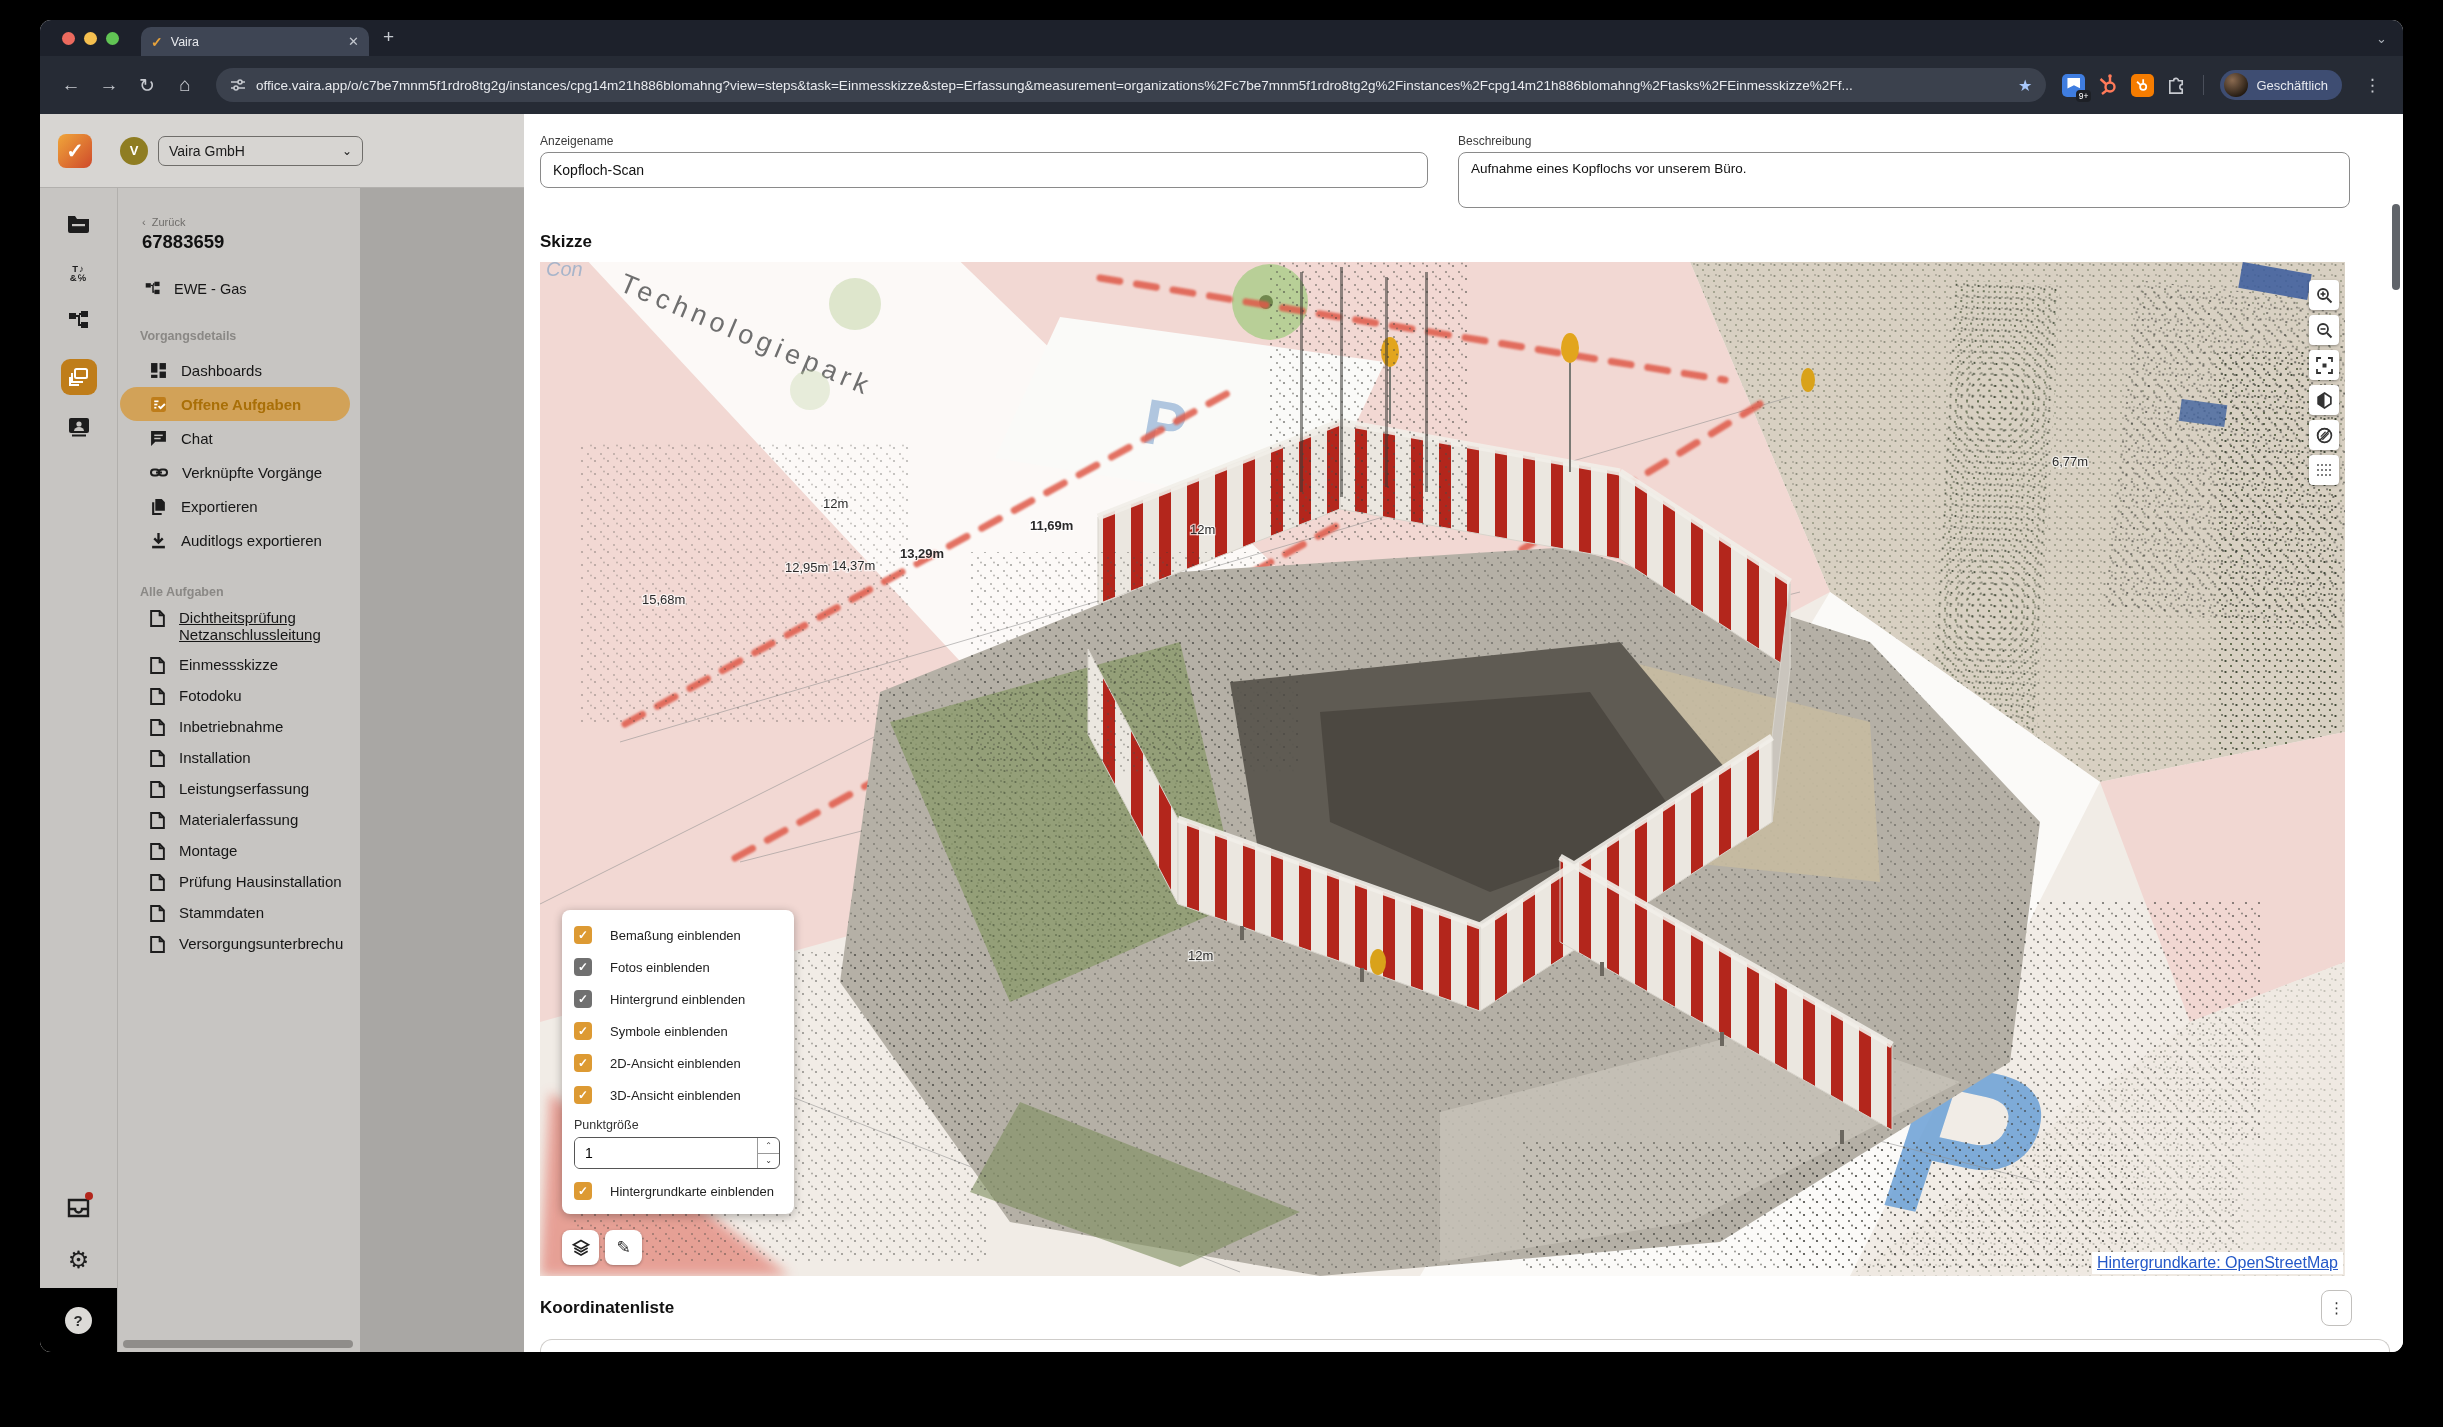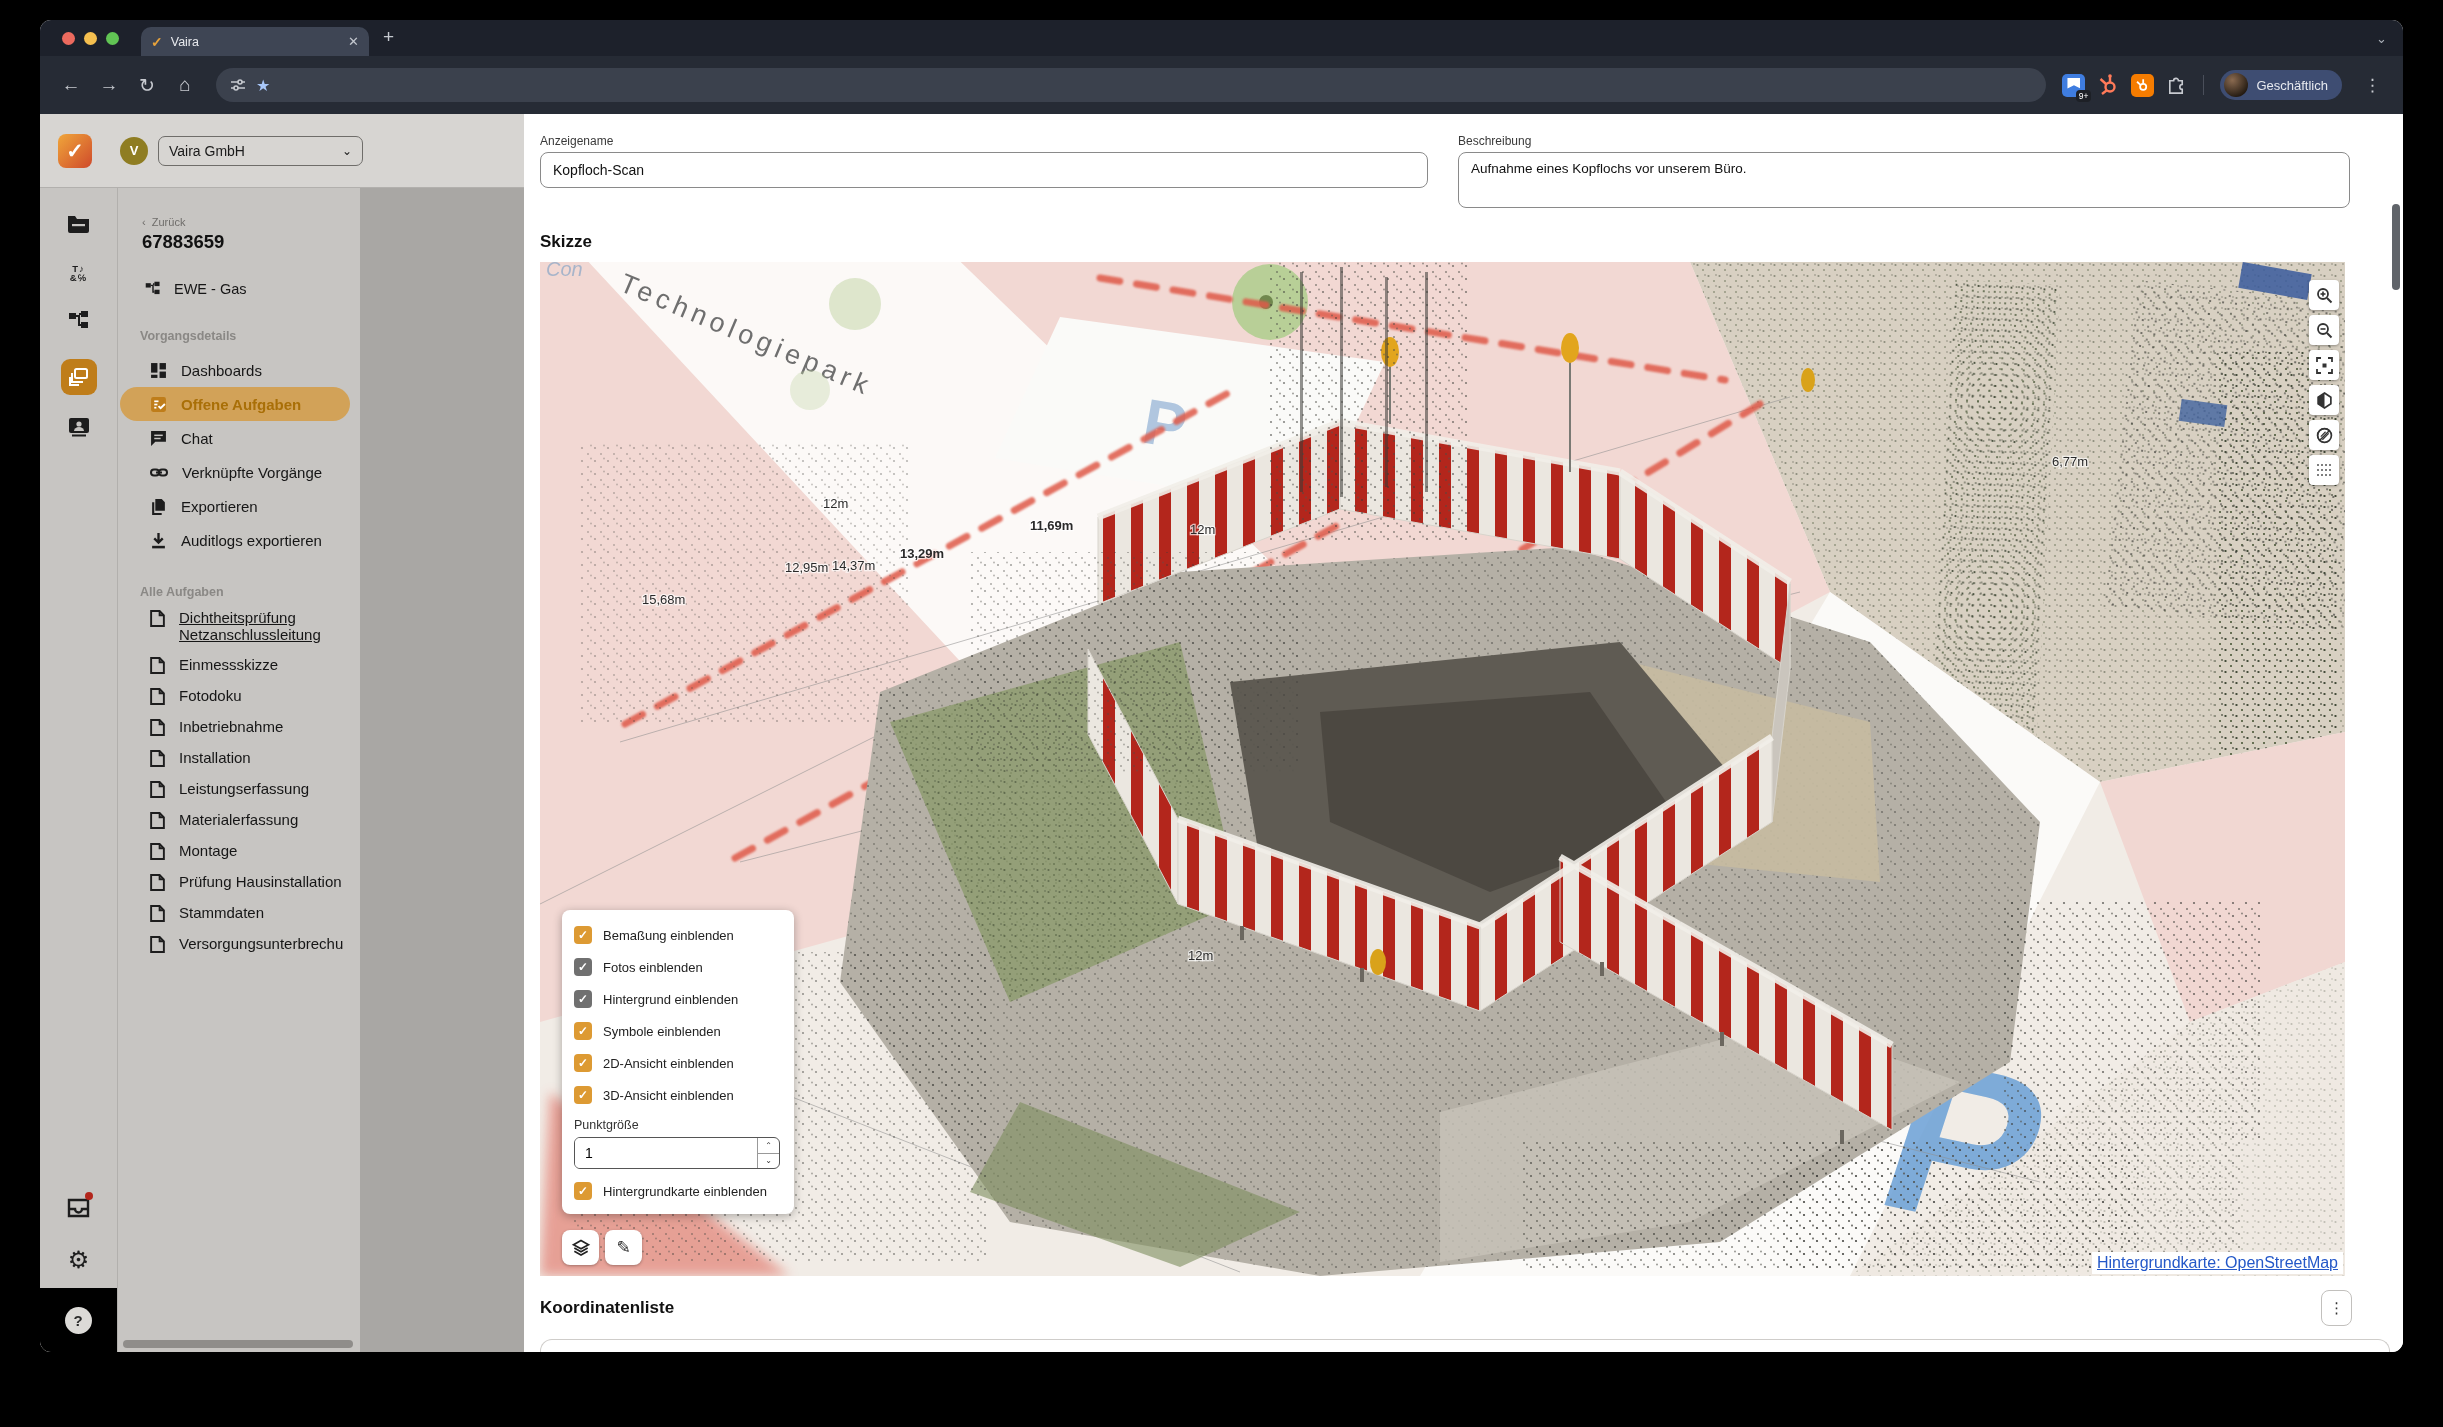--- a/index.html
+++ b/index.html
@@ -72,21 +72,21 @@
   .main { flex:1; background:#fff; padding:20px 0 0 16px; position:relative; overflow:hidden; }
   .fieldrow { display:flex; gap:30px; }
   .fld label { display:block; font-size:12px; color:#3a3a3a; margin-bottom:4px; }
   .fld input { width:888px; height:36px; border:1px solid #8a8a8a; border-radius:8px; padding:0 12px; font-size:14px; font-family:inherit; color:#111; background:#fff;}
   .fldta { width:892px; height:56px; border:1px solid #8a8a8a; border-radius:8px; padding:8px 12px; font-size:13.5px; color:#111; }
   .h2 { font-size:17px; font-weight:bold; color:#111; margin:24px 0 10px 0; }
   .mapbox { width:1805px; height:1014px; position:relative; background:#f1ece6; overflow:hidden; }
   .maptools { position:absolute; top:18px; right:6px; display:flex; flex-direction:column; gap:5px; }
   .mtb { width:30px; height:30px; background:#fff; border-radius:4px; box-shadow:0 1px 3px rgba(0,0,0,.35); display:flex; align-items:center; justify-content:center; color:#333; }
   .layerpanel { position:absolute; left:22px; top:648px; width:232px; background:#fff; border-radius:8px; box-shadow:0 2px 10px rgba(0,0,0,.3); padding:16px 14px 14px 12px; }
-  .lrow { display:flex; align-items:center; gap:11px; margin-bottom:14px; }
+  .lrow { display:flex; align-items:center; gap:18px; margin-bottom:14px; }
   .cb { width:18px; height:18px; border-radius:4px; color:#fff; font-size:12px; display:flex; align-items:center; justify-content:center; flex:none; }
   .cb::after { content:"\2713"; font-weight:bold; }
   .cb.orange { background:#dd9a33; } .cb.gray { background:#707070; }
   .llabel { font-size:13px; color:#222; white-space:nowrap; }
   .pglabel { font-size:12.5px; color:#333; margin:2px 0 5px 0; }
   .pgwrap { display:flex; border:1.5px solid #555; border-radius:6px; height:32px; margin-bottom:13px; overflow:hidden; }
   .pgwrap input { flex:1; border:none; outline:none; padding-left:10px; font-size:14px; font-family:inherit; min-width:0;}
   .spin { width:22px; border-left:1px solid #999; display:flex; flex-direction:column; }
   .spin div { flex:1; display:flex; align-items:center; justify-content:center; font-size:8px; color:#333; }
   .spin div:first-child { border-bottom:1px solid #999; }
@@ -129,20 +129,21 @@
     <div class="navbtn">⌂</div>
     <div class="omnibox">
       <svg width="16" height="16" viewBox="0 0 16 16">
           <g stroke="#c7cad0" stroke-width="1.6" fill="none">
             <line x1="1" y1="5" x2="15" y2="5"></line>
             <line x1="1" y1="11" x2="15" y2="11"></line>
             <circle cx="10" cy="5" r="2" fill="#3b414d"></circle>
             <circle cx="6" cy="11" r="2" fill="#3b414d"></circle>
           </g>
         </svg>
+      <span class="url">office.vaira.app/o/c7be7mnm5f1rdro8tg2g/instances/cpg14m21h886blomahng?view=steps&amp;task=Einmesskizze&amp;step=Erfassung&amp;measurement=organizations%2Fc7be7mnm5f1rdro8tg2g%2Finstances%2Fcpg14m21h886blomahng%2Ftasks%2FEinmesskizze%2Ff...</span>
       <span class="star">★</span>
     </div>
     <div class="exts">
       <div class="extblue">
           <span class="extbadge">9+</span>
         </div>
       <svg class="sprocket" viewBox="0 0 22 22">
           <g stroke="#ff7a59" stroke-width="2.4" fill="none">
             <circle cx="13" cy="13" r="4.5"></circle>
             <line x1="13" y1="8.5" x2="13" y2="2"></line>

